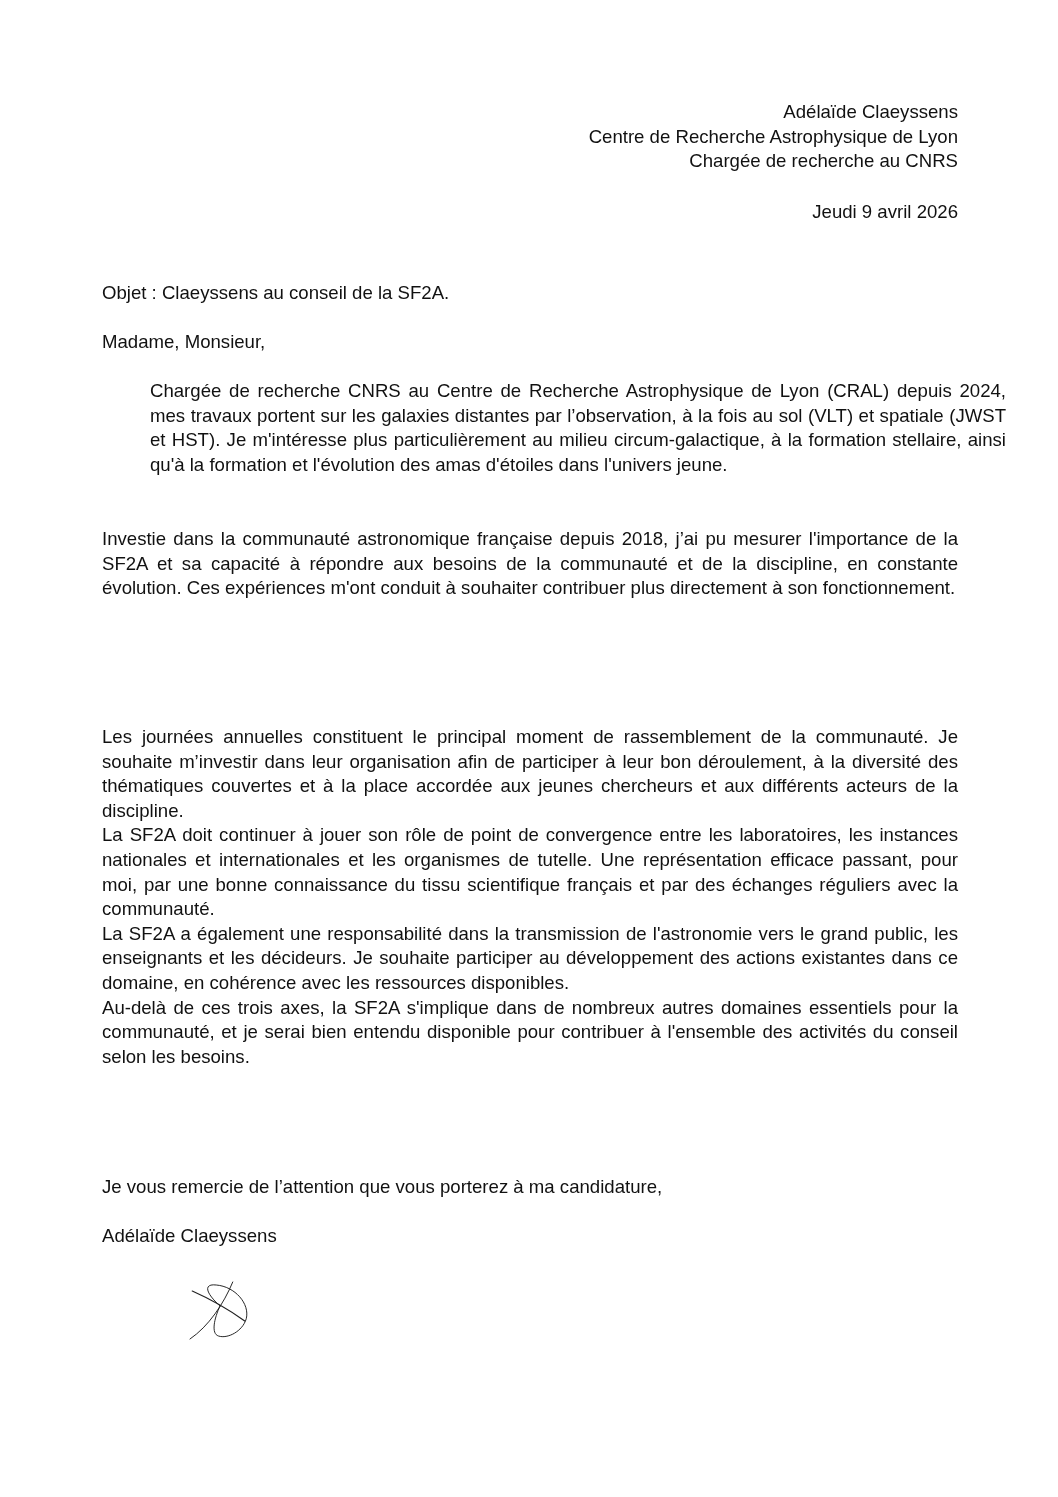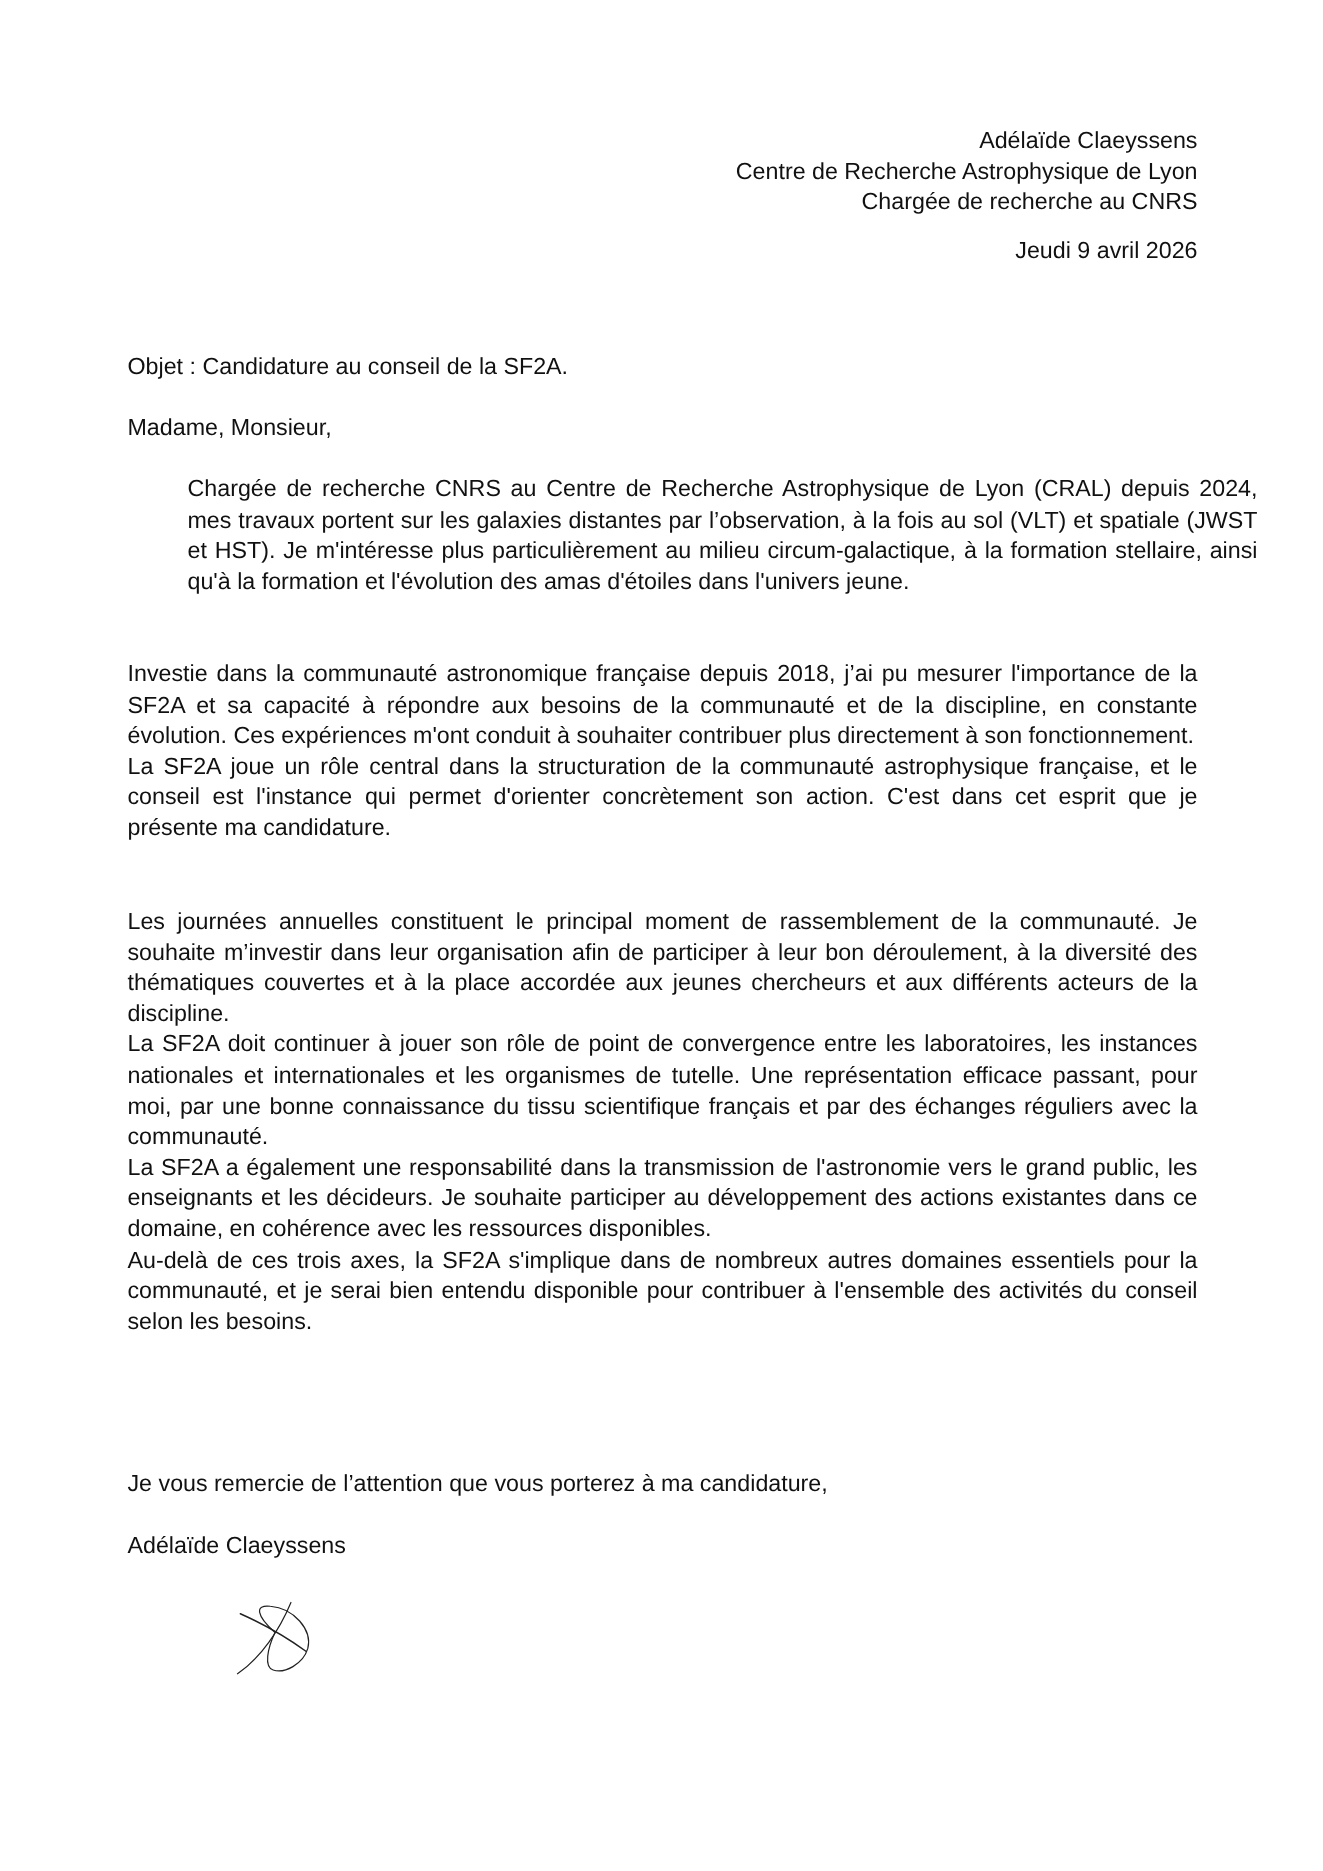--- a/index.html
+++ b/index.html
@@ -23,21 +23,21 @@
       position: absolute;
       right: 100px;
       top: 100px;
       text-align: right;
       line-height: 24.6px;
     }
     .header .line { display: block; white-space: nowrap; }
     .date {
       position: absolute;
       right: 100px;
-      top: 188px;
+      top: 200px;
       text-align: left;
       line-height: 24.6px;
       white-space: nowrap;
     }
     .body {
       position: absolute;
       left: 102px;
       width: 856px;
       line-height: 24.6px;
     }
@@ -63,31 +63,30 @@
 <div class="page">
 
   <div class="header">
     <span class="line">Adélaïde Claeyssens</span>
     <span class="line">Centre de Recherche Astrophysique de Lyon</span>
     <span class="line">Chargée de recherche au CNRS</span>
   </div>
 
   <div class="date">Jeudi 9 avril 2026</div>
 
-  <div class="body object">Objet : Candidature au conseil de la SF2A.</div>
+  <div class="body object">Objet : Claeyssens au conseil de la SF2A.</div>
 
   <div class="body salutation">Madame, Monsieur,</div>
 
   <div class="body p1">
     <p class="para">Chargée de recherche CNRS au Centre de Recherche Astrophysique de Lyon (CRAL) depuis 2024, mes travaux portent sur les galaxies distantes par l’observation, à la fois au sol (VLT) et spatiale (JWST et HST). Je m'intéresse plus particulièrement au milieu circum-galactique, à la formation stellaire, ainsi qu'à la formation et l'évolution des amas d'étoiles dans l'univers jeune.</p>
   </div>
 
   <div class="body p2">
     <p class="para">Investie dans la communauté astronomique française depuis 2018, j’ai pu mesurer l'importance de la SF2A et sa capacité à répondre aux besoins de la communauté et de la discipline, en constante évolution. Ces expériences m'ont conduit à souhaiter contribuer plus directement à son fonctionnement.</p>
-    <p class="para">La SF2A joue un rôle central dans la structuration de la communauté astrophysique française, et le conseil est l'instance qui permet d'orienter concrètement son action. C'est dans cet esprit que je présente ma candidature.</p>
   </div>
 
   <div class="body p3">
     <p class="para">Les journées annuelles constituent le principal moment de rassemblement de la communauté. Je souhaite m’investir dans leur organisation afin de participer à leur bon déroulement, à la diversité des thématiques couvertes et à la place accordée aux jeunes chercheurs et aux différents acteurs de la discipline.</p>
     <p class="para">La SF2A doit continuer à jouer son rôle de point de convergence entre les laboratoires, les instances nationales et internationales et les organismes de tutelle. Une représentation efficace passant, pour moi, par une bonne connaissance du tissu scientifique français et par des échanges réguliers avec la communauté.</p>
     <p class="para">La SF2A a également une responsabilité dans la transmission de l'astronomie vers le grand public, les enseignants et les décideurs. Je souhaite participer au développement des actions existantes dans ce domaine, en cohérence avec les ressources disponibles.</p>
     <p class="para">Au-delà de ces trois axes, la SF2A s'implique dans de nombreux autres domaines essentiels pour la communauté, et je serai bien entendu disponible pour contribuer à l'ensemble des activités du conseil selon les besoins.</p>
   </div>
 
   <div class="body closing">Je vous remercie de l’attention que vous porterez à ma candidature,</div>

